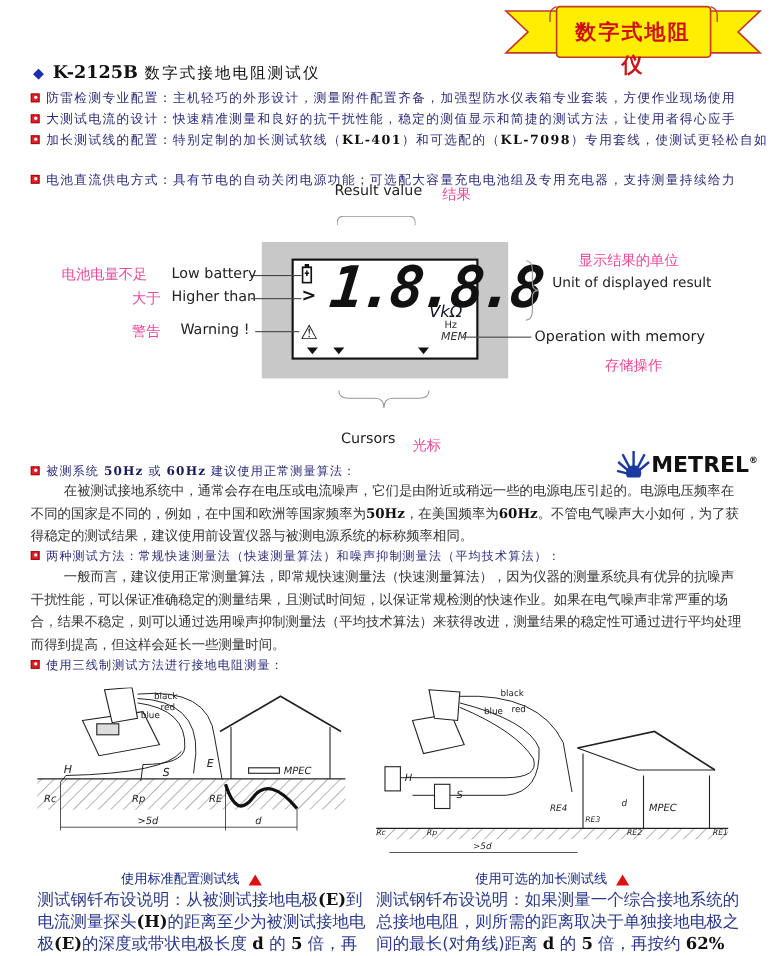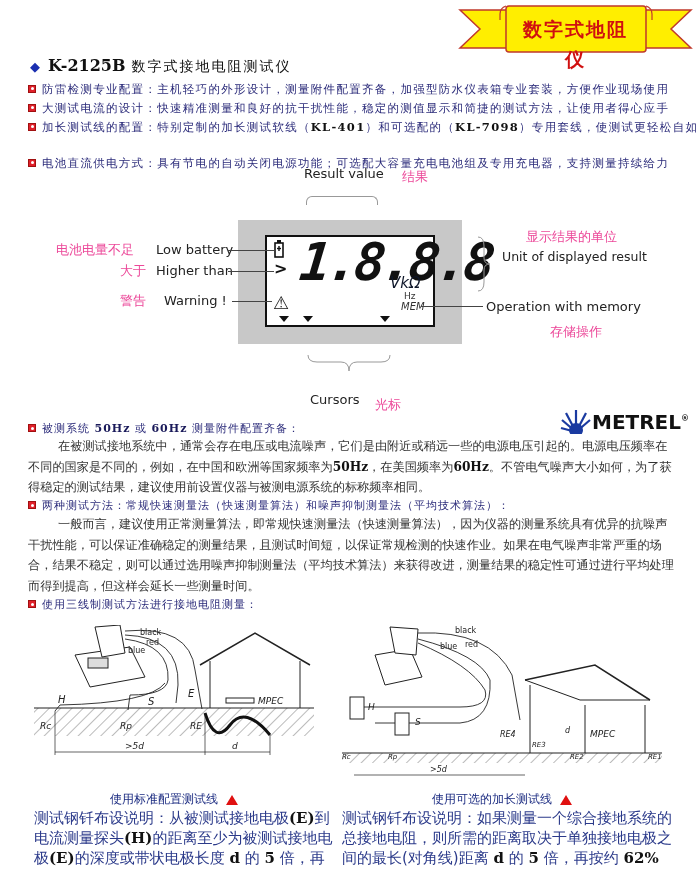--- a/index.html
+++ b/index.html
@@ -142,21 +142,21 @@
       <line x1="16" y1="26" x2="26" y2="7"></line>
     <line x1="16" y1="26" x2="2" y2="14"></line>
       <line x1="16" y1="26" x2="30" y2="14"></line>
       <line x1="16" y1="26" x2="1" y2="22"></line>
   </g>
   <circle cx="16" cy="24" r="7" fill="#1a3aa0"></circle>
 </svg>
 <div class="abs metrel"><span>METREL</span><sup style="font-size:8px;">®</sup></div>
 
 <div class="abs sub" style="top:421px;">
-  <span class="bullet"></span><span>被测系统 </span><b>50Hz</b><span> 或 </span><b>60Hz</b><span> 测量附件配置齐备：</span>
+  <span class="bullet"></span><span>被测系统 </span><b>50Hz</b><span> 或 </span><b>60Hz</b><span> 建议使用正常测量算法：</span>
 </div>
 <div class="abs para" style="top:436px; text-indent:30px;"><span>在被测试接地系统中，通常会存在电压或电流噪声，它们是由附近或稍远一些的电源电压引起的。电源电压频率在不同的国家是不同的，例如，在中国和欧洲等国家频率为</span><b>50Hz</b><span>，在美国频率为</span><b>60Hz</b><span>。不管电气噪声大小如何，为了获得稳定的测试结果，建议使用前设置仪器与被测电源系统的标称频率相同。</span></div>
 
 <div class="abs sub" style="top:498px;">
   <span class="bullet"></span><span>两种测试方法：常规快速测量法（快速测量算法）和噪声抑制测量法（平均技术算法）：</span>
 </div>
 <div class="abs para" style="top:514px; text-indent:30px;">一般而言，建议使用正常测量算法，即常规快速测量法（快速测量算法），因为仪器的测量系统具有优异的抗噪声干扰性能，可以保证准确稳定的测量结果，且测试时间短，以保证常规检测的快速作业。如果在电气噪声非常严重的场合，结果不稳定，则可以通过选用噪声抑制测量法（平均技术算法）来获得改进，测量结果的稳定性可通过进行平均处理而得到提高，但这样会延长一些测量时间。</div>
 
 <div class="abs sub" style="top:597px;">
   <span class="bullet"></span><span>使用三线制测试方法进行接地电阻测量：</span>

